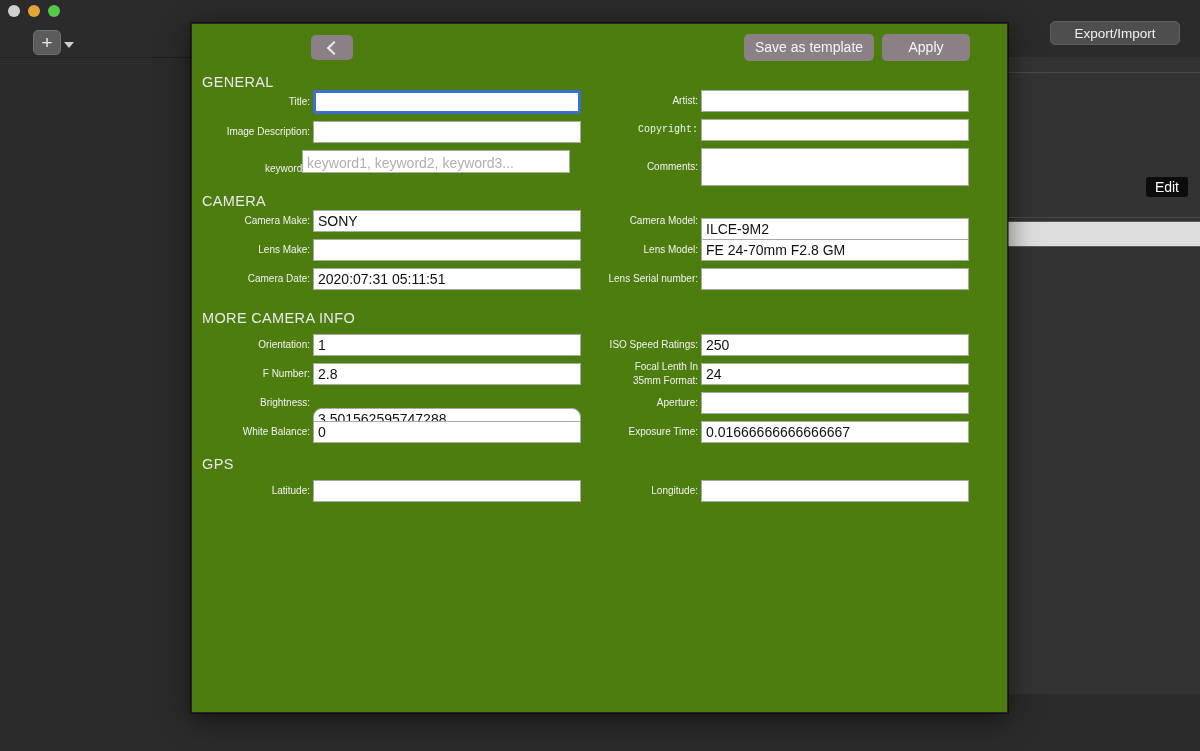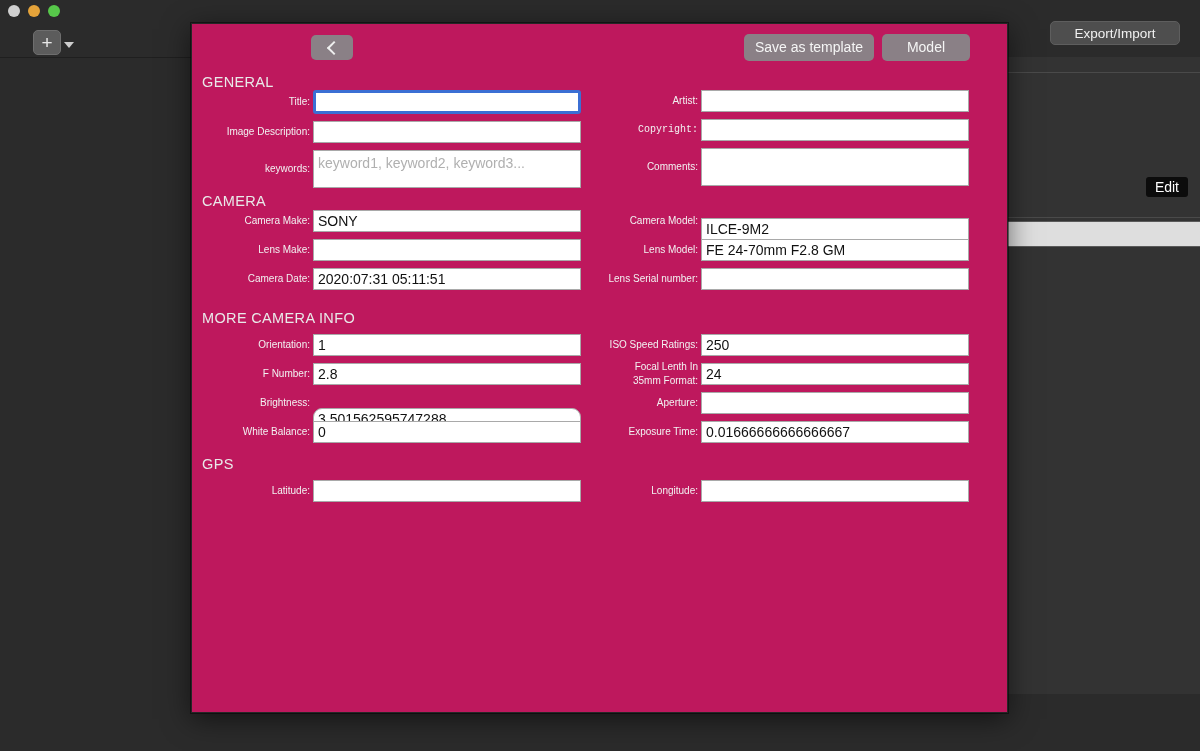--- a/index.html
+++ b/index.html
@@ -220,21 +220,21 @@
     left: 0; top: 694px;
     width: 676px; height: 55px;
     background: #4a4641;
   }
 
   
   .modal {
     position: absolute;
     left: 191px; top: 23px;
     width: 817px; height: 690px;
-    background: #be185d;
+    background: #4d7c0f;
     border: 1px solid #262626;
     box-shadow: 0 0 0 1px rgba(0,0,0,0.45), 0 6px 26px rgba(0,0,0,0.55);
     box-sizing: border-box;
   }
 
   .back-button {
     position: absolute;
     left: 119px; top: 11px;
     width: 42px; height: 25px;
     background: #8a8086;
@@ -343,35 +343,35 @@
   </div>
 
   <div class="bottom-left-fill"></div>
   <div class="bottom-strip"></div>
 
   <div class="modal">
     <div class="back-button">
       <span class="chev"></span>
     </div>
     <div class="top-btn btn-save-template">Save as template</div>
-    <div class="top-btn btn-apply">Model</div>
+    <div class="top-btn btn-apply">Apply</div>
 
     <div id="form-root">
         <div class="section-title" style="left: 10px; top: 50px;">GENERAL</div>
         <div class="field" style="left: 0px; top: 66px; width: 817px;">
           <div class="field-label" style="right: 699px; top: 5px;">Title:</div>
           <div class="field-input focused" style="left: 121px; top: 0px; width: 268px; height: 24px;"></div>
         </div>
         <div class="field" style="left: 0px; top: 97px; width: 817px;">
           <div class="field-label" style="right: 699px; top: 4px;">Image Description:</div>
           <div class="field-input" style="left: 121px; top: 0px; width: 268px; height: 22px;"></div>
         </div>
         <div class="field" style="left: 0px; top: 126px; width: 817px;">
           <div class="field-label" style="right: 699px; top: 12px;">keywords:</div>
-          <div class="field-input placeholder tall" style="left: 121px; top: 0px; width: 268px; height: 38px;">keyword1, keyword2, keyword3...</div>
+          <div class="field-input placeholder tall" style="left: 110px; top: 0px; width: 268px; height: 23px;">keyword1, keyword2, keyword3...</div>
         </div>
         <div class="field" style="left: 0px; top: 66px; width: 817px;">
           <div class="field-label" style="right: 311px; top: 4px;">Artist:</div>
           <div class="field-input" style="left: 509px; top: 0px; width: 268px; height: 22px;"></div>
         </div>
         <div class="field" style="left: 0px; top: 95px; width: 817px;">
           <div class="field-label" style="right: 311px; top: 4px; font-family: Liberation Mono, monospace;">Copyright:</div>
           <div class="field-input" style="left: 509px; top: 0px; width: 268px; height: 22px;"></div>
         </div>
         <div class="field" style="left: 0px; top: 124px; width: 817px;">

